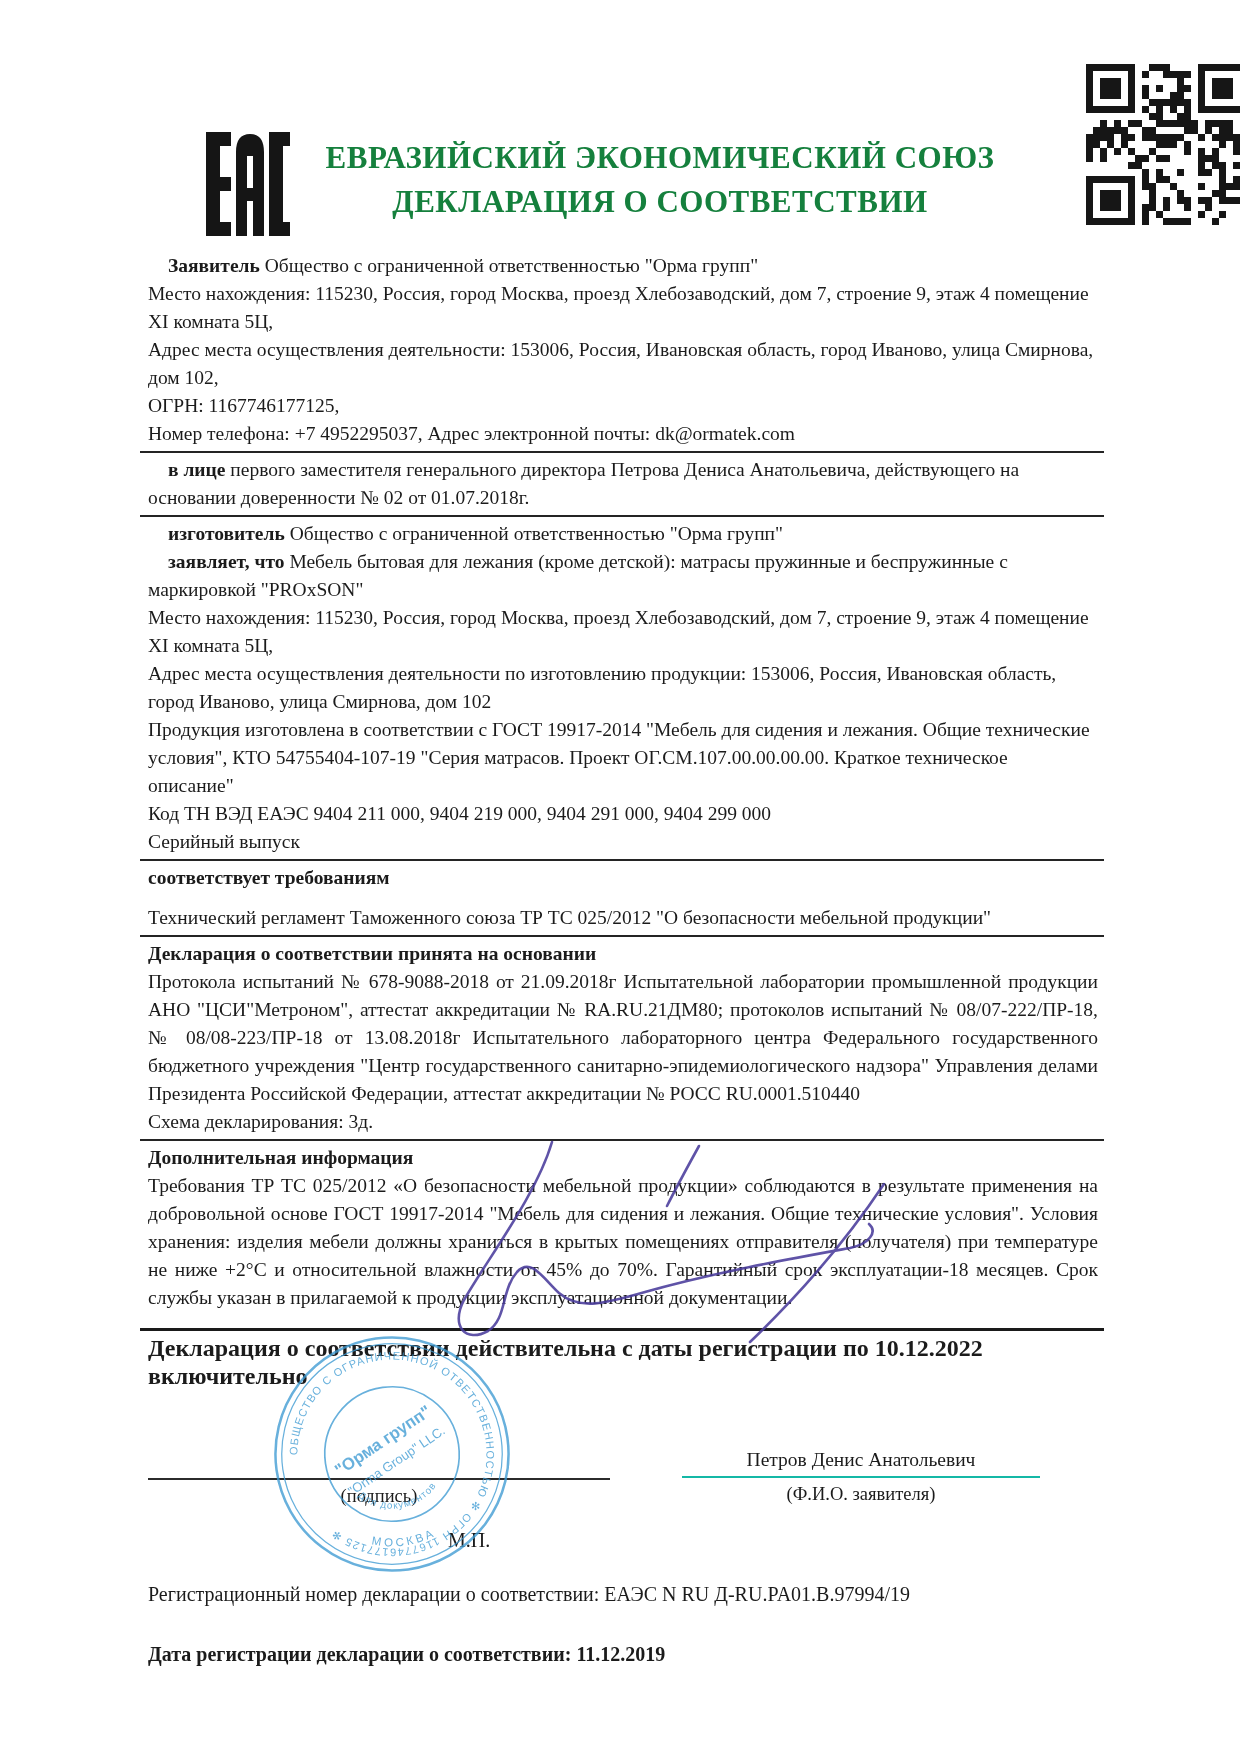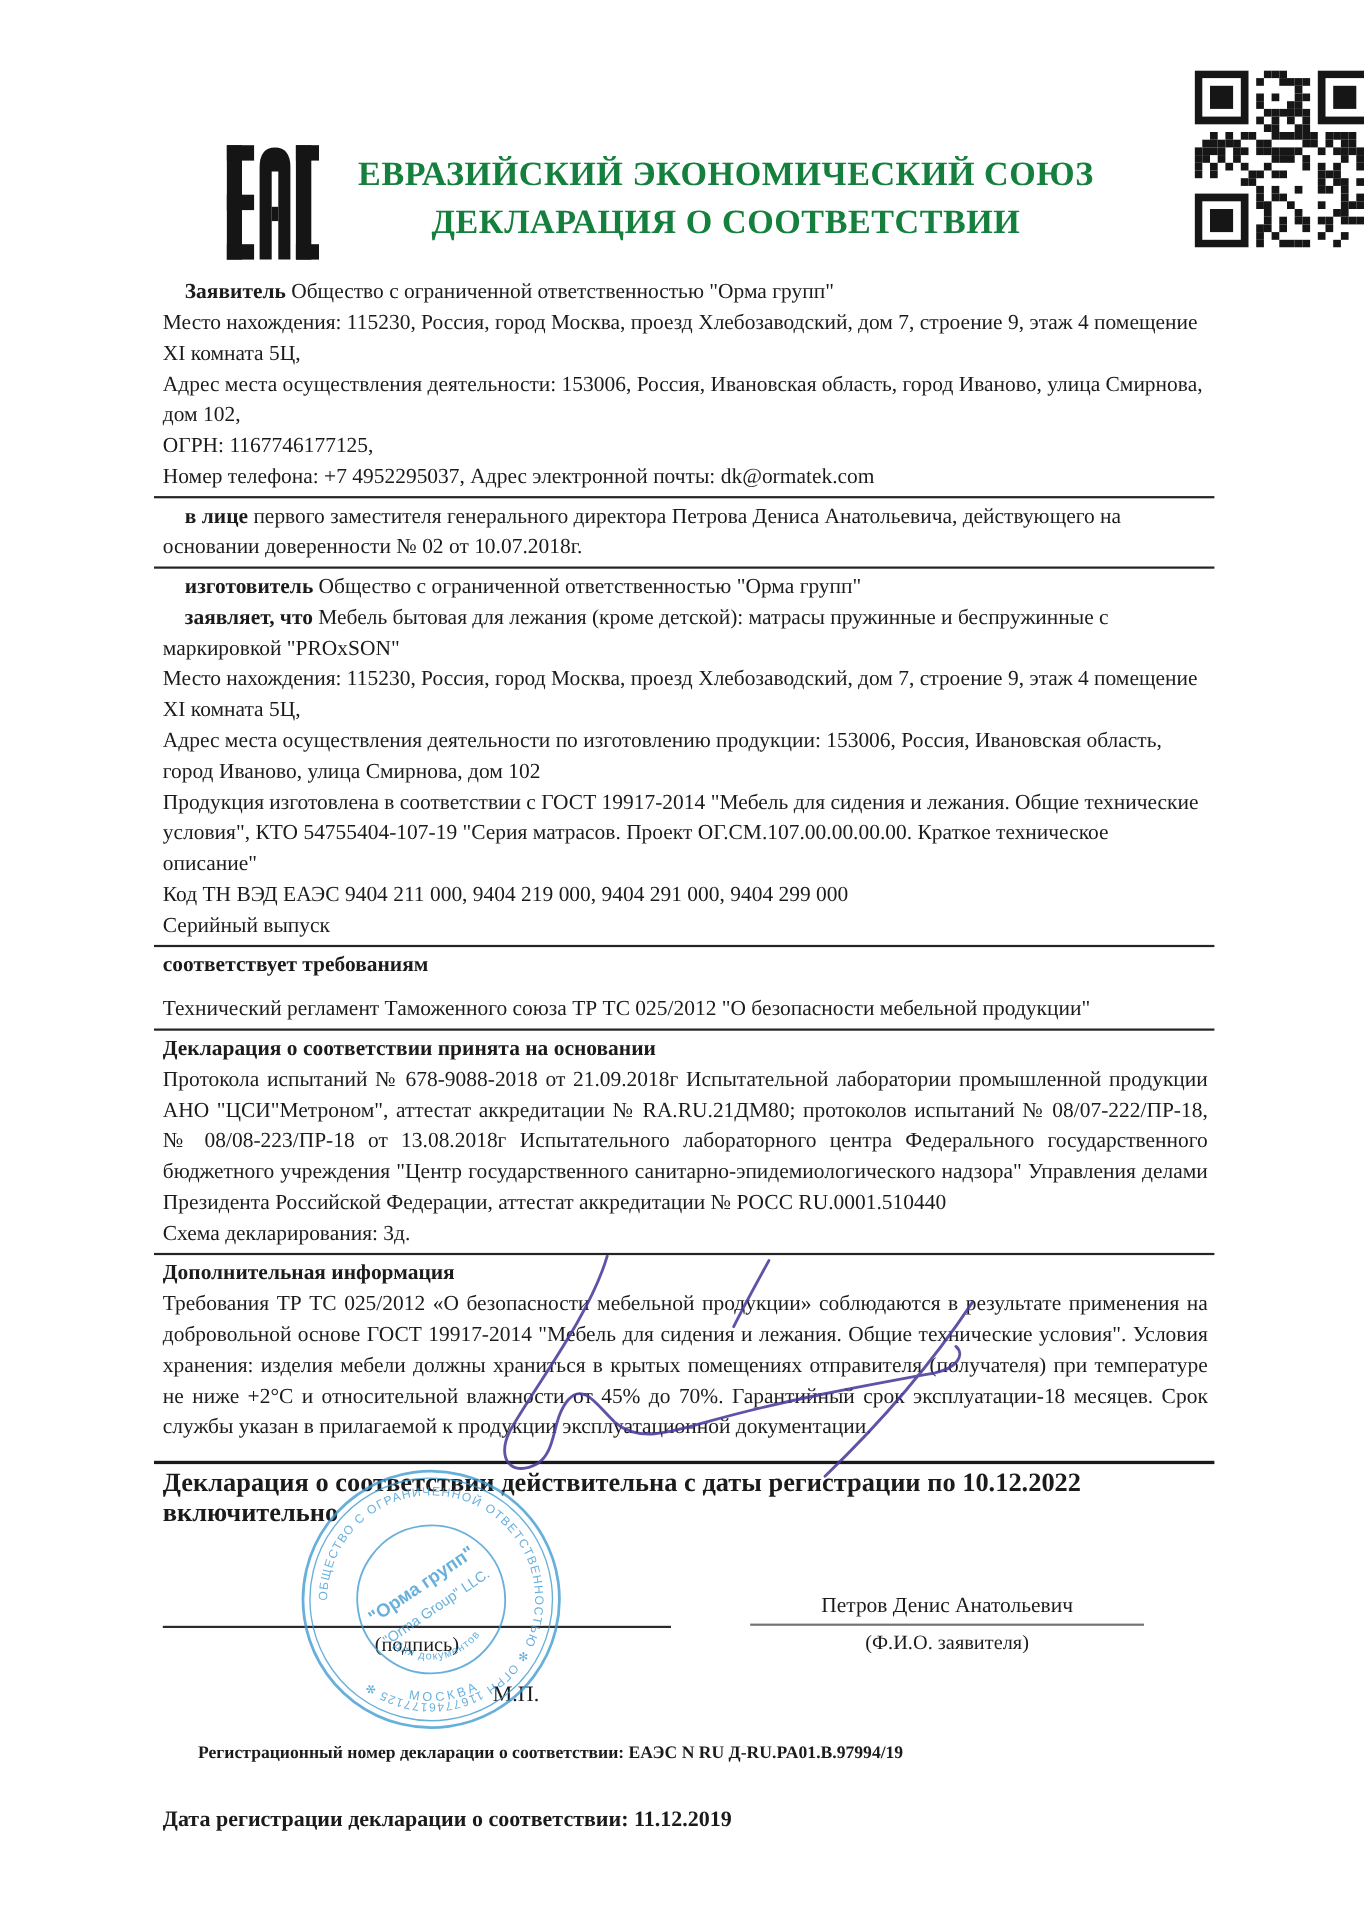--- a/index.html
+++ b/index.html
@@ -27,24 +27,24 @@
   .gap-after{margin-bottom:12px !important;}
   .pad-after{margin-bottom:16px !important;}
   .validity{font-weight:bold;font-size:24px;margin-top:2px;}
 
   
   .sig-row{display:flex;margin-top:52px;}
   .sig-col-left{width:462px;}
   .sig-col-right{width:358px;margin-left:72px;}
   .sig-line{height:36px;border-bottom:2px solid #2b2b2b;}
   .sig-caption{text-align:center;font-size:18.5px;margin-top:2px;}
-  .sig-name{text-align:center;font-size:19.5px;border-bottom:2px solid #737373;height:36px;
+  .sig-name{text-align:center;font-size:19.5px;border-bottom:2px solid #14b8a6;height:36px;
     display:flex;align-items:flex-end;justify-content:center;padding-bottom:2px;box-sizing:border-box;}
   .mp{margin-left:300px;margin-top:16px;font-size:20px;}
-  .reg-line{font-weight:bold;font-size:16px;margin-top:26px;margin-left:32px;}
+  .reg-line{font-weight:normal;font-size:20px;margin-top:26px;}
   .date-line{font-weight:bold;font-size:20px;margin-top:32px;}
 
   
   .stamp{position:absolute;left:266px;top:1328px;width:252px;height:252px;opacity:.78;
     transform:rotate(-8deg);font-family:"Liberation Sans", sans-serif;}
   .signature-ink{position:absolute;inset:0;pointer-events:none;}
 </style>
 </head>
 <body>
 
@@ -243,21 +243,21 @@
       <rect x="126" y="14" width="21" height="21" fill="#161616"></rect>
     </svg>
 
   <div class="doc-body">
     <p><span class="lead">Заявитель</span> <span>Общество с ограниченной ответственностью "Орма групп"</span></p>
     <p>Место нахождения: 115230, Россия, город Москва, проезд Хлебозаводский, дом 7, строение 9, этаж 4 помещение XI комната 5Ц,</p>
     <p>Адрес места осуществления деятельности: 153006, Россия, Ивановская область, город Иваново, улица Смирнова, дом 102,</p>
     <p>ОГРН: 1167746177125,</p>
     <p>Номер телефона: +7 4952295037, Адрес электронной почты: dk@ormatek.com</p>
     <hr class="rule">
-    <p><span class="lead">в лице</span> <span>первого заместителя генерального директора Петрова Дениса Анатольевича, действующего на основании доверенности № 02 от 10.07.2018г.</span></p>
+    <p><span class="lead">в лице</span> <span>первого заместителя генерального директора Петрова Дениса Анатольевича, действующего на основании доверенности № 02 от 01.07.2018г.</span></p>
     <hr class="rule">
     <p><span class="lead">изготовитель</span> <span>Общество с ограниченной ответственностью "Орма групп"</span></p>
     <p><span class="lead">заявляет, что</span> <span>Мебель бытовая для лежания (кроме детской): матрасы пружинные и беспружинные с маркировкой "PROxSON"</span></p>
     <p>Место нахождения: 115230, Россия, город Москва, проезд Хлебозаводский, дом 7, строение 9, этаж 4 помещение XI комната 5Ц,</p>
     <p>Адрес места осуществления деятельности по изготовлению продукции: 153006, Россия, Ивановская область, город Иваново, улица Смирнова, дом 102</p>
     <p>Продукция изготовлена в соответствии с ГОСТ 19917-2014 "Мебель для сидения и лежания. Общие технические условия", КТО 54755404-107-19 "Серия матрасов. Проект ОГ.СМ.107.00.00.00.00. Краткое техническое описание"</p>
     <p>Код ТН ВЭД ЕАЭС 9404 211 000, 9404 219 000, 9404 291 000, 9404 299 000</p>
     <p>Серийный выпуск</p>
     <hr class="rule">
     <p class="sec-h gap-after">соответствует требованиям</p>

